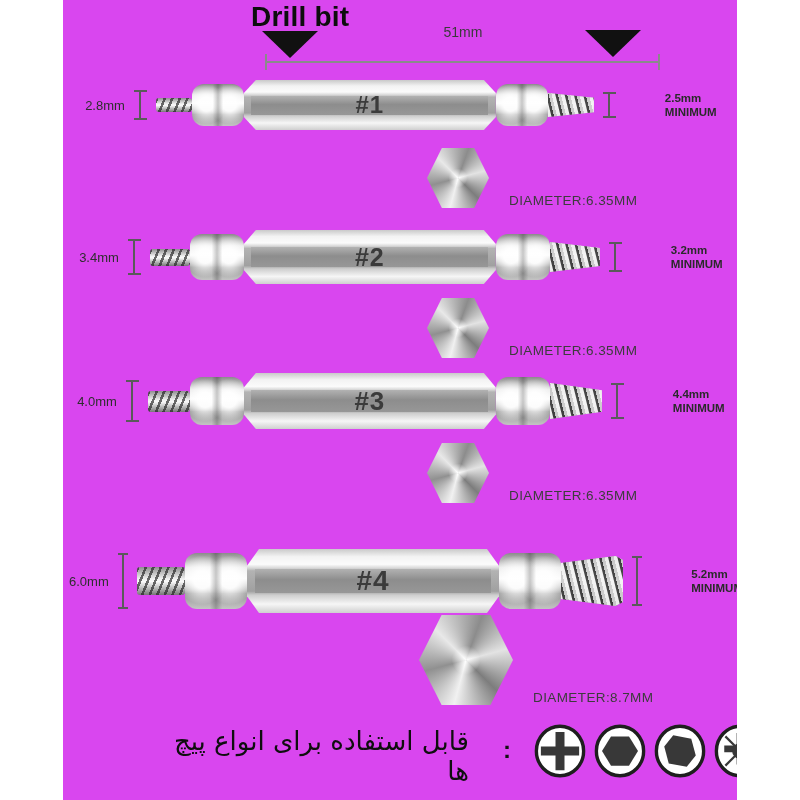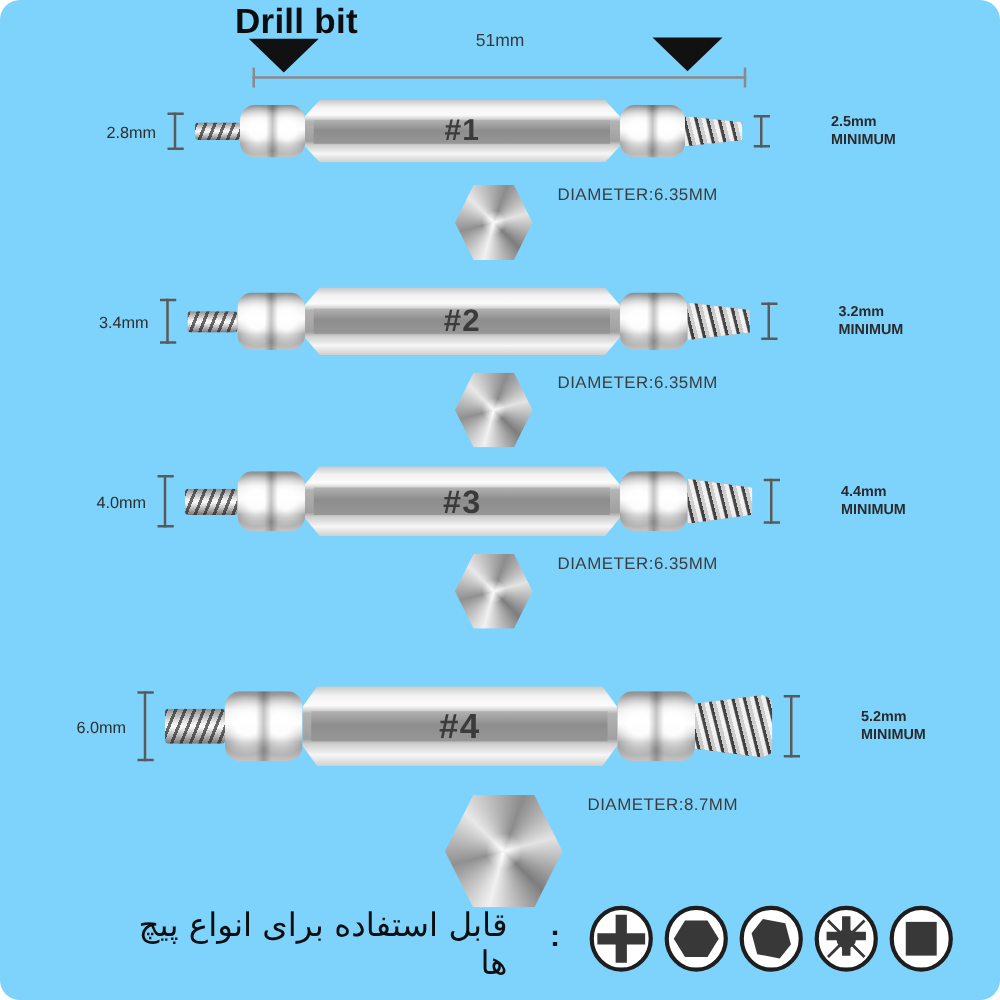--- a/index.html
+++ b/index.html
@@ -1,17 +1,17 @@
 <!DOCTYPE html>
 <html><head>
 <meta charset="utf-8">
 <style>
   html,body { margin:0; padding:0; }
   body { font-family:"Liberation Sans", sans-serif; background:#ffffff; }
-  .stage { position:relative; width:800px; height:800px; background:#7dd3fc; overflow:hidden; margin:0 auto;border-radius:16px; }
+  .stage { position:relative; width:674px; height:800px; background:#d946ef; overflow:hidden; margin:0 auto; }
 
   
   .hdr-label { position:absolute; font-weight:bold; color:#0d0d0d; font-size:28px; letter-spacing:0.2px; }
   .tri-down { position:absolute; width:0; height:0; border-left:28px solid transparent; border-right:28px solid transparent; border-top:27px solid #111; }
   .dim-line { position:absolute; left:202px; top:61px; width:395px; height:2px; background:#8a8a8a; }
   .dim-tick { position:absolute; top:-7px; width:2px; height:16px; background:#8a8a8a; }
   .dim-total { position:absolute; left:300px; top:24px; width:200px; text-align:center; font-size:14px; color:#3a3a3a; }
 
   
   .bit-row { position:absolute; left:6px; width:100%; display:flex; justify-content:center; align-items:center; gap:9px; transform:translateY(-50%); }
@@ -47,21 +47,21 @@
      color:#3b3b3b; font-weight:600; letter-spacing:1px; }
   .tip-extract {
      clip-path:polygon(0 0, 100% 20%, 100% 80%, 0 100%);
      background:
        repeating-linear-gradient(76deg, rgba(245,245,245,.9) 0 3px, rgba(45,45,45,.85) 4px 6px, rgba(205,205,205,.9) 6px 9px),
        linear-gradient(180deg,#9a9a9a,#efefef 48%,#828282);
   }
   .tip-extract.blunt { clip-path:polygon(0 14%, 88% 0, 100% 8%, 100% 92%, 88% 100%, 0 86%); }
 
   
-  .separator { position:absolute; display:flex; align-items:flex-start; gap:20px; }
+  .separator { position:absolute; display:flex; align-items:flex-end; gap:20px; }
   .hex {
      clip-path:polygon(0% 50%, 24% 0%, 76% 0%, 100% 50%, 76% 100%, 24% 100%);
      background:
        radial-gradient(circle at 50% 50%, rgba(255,255,255,.85) 0 3%, rgba(255,255,255,0) 22%),
        conic-gradient(from 20deg at 50% 50%, #8c8c8c, #e3e3e3 55deg, #7d7d7d 115deg, #f1f1f1 175deg, #909090 235deg, #e8e8e8 295deg, #8c8c8c 360deg);
   }
   .diam-label { font-size:13.5px; color:#3c3c3c; letter-spacing:0.4px; }
 
   
   .caption { position:absolute; left:88px; top:726px; width:318px; text-align:right;
@@ -169,21 +169,21 @@
       <div class="collar" style="width:62px;height:56px;"></div>
       <div class="tip-extract blunt" style="width:62px;height:50px;"></div>
     </div>
     <div class="ibeam" style="height:50px;"></div>
     <div class="min-label">
       <div>5.2mm</div>
       <div>MINIMUM</div>
     </div>
   </div>
 
-  <div class="separator" style="left:356px; top:636px;gap:20px;">
+  <div class="separator" style="left:356px; top:615px;gap:20px;">
     <div class="hex" style="width:94px;height:90px;"></div>
     <div class="diam-label">DIAMETER:8.7MM</div>
   </div>
 
   <div class="caption">قابل استفاده برای انواع پیچ ها</div>
   <div class="colon">:</div>
 
   <div class="icon-row">
     <svg class="head-icon" viewBox="0 0 48 48">
       <ellipse cx="24" cy="24" rx="21" ry="22" fill="#ffffff" stroke="#1e1e1e" stroke-width="3"></ellipse>

